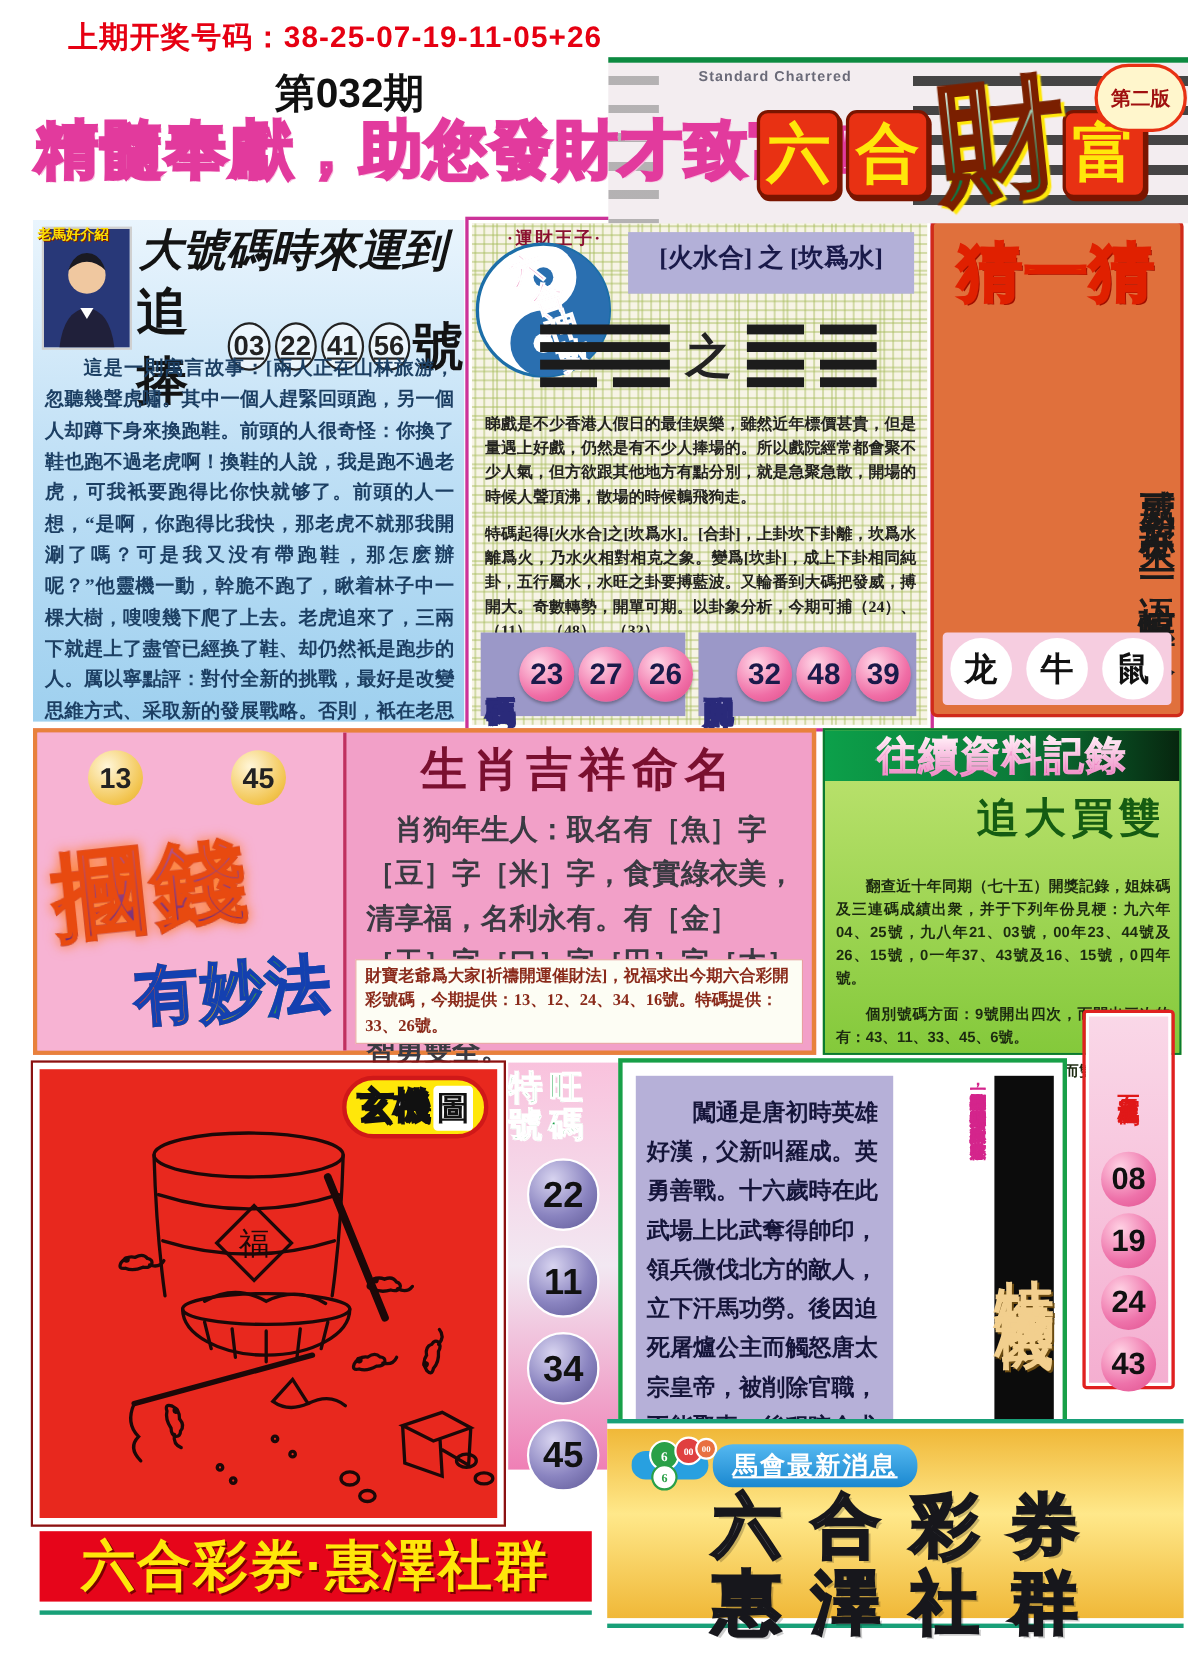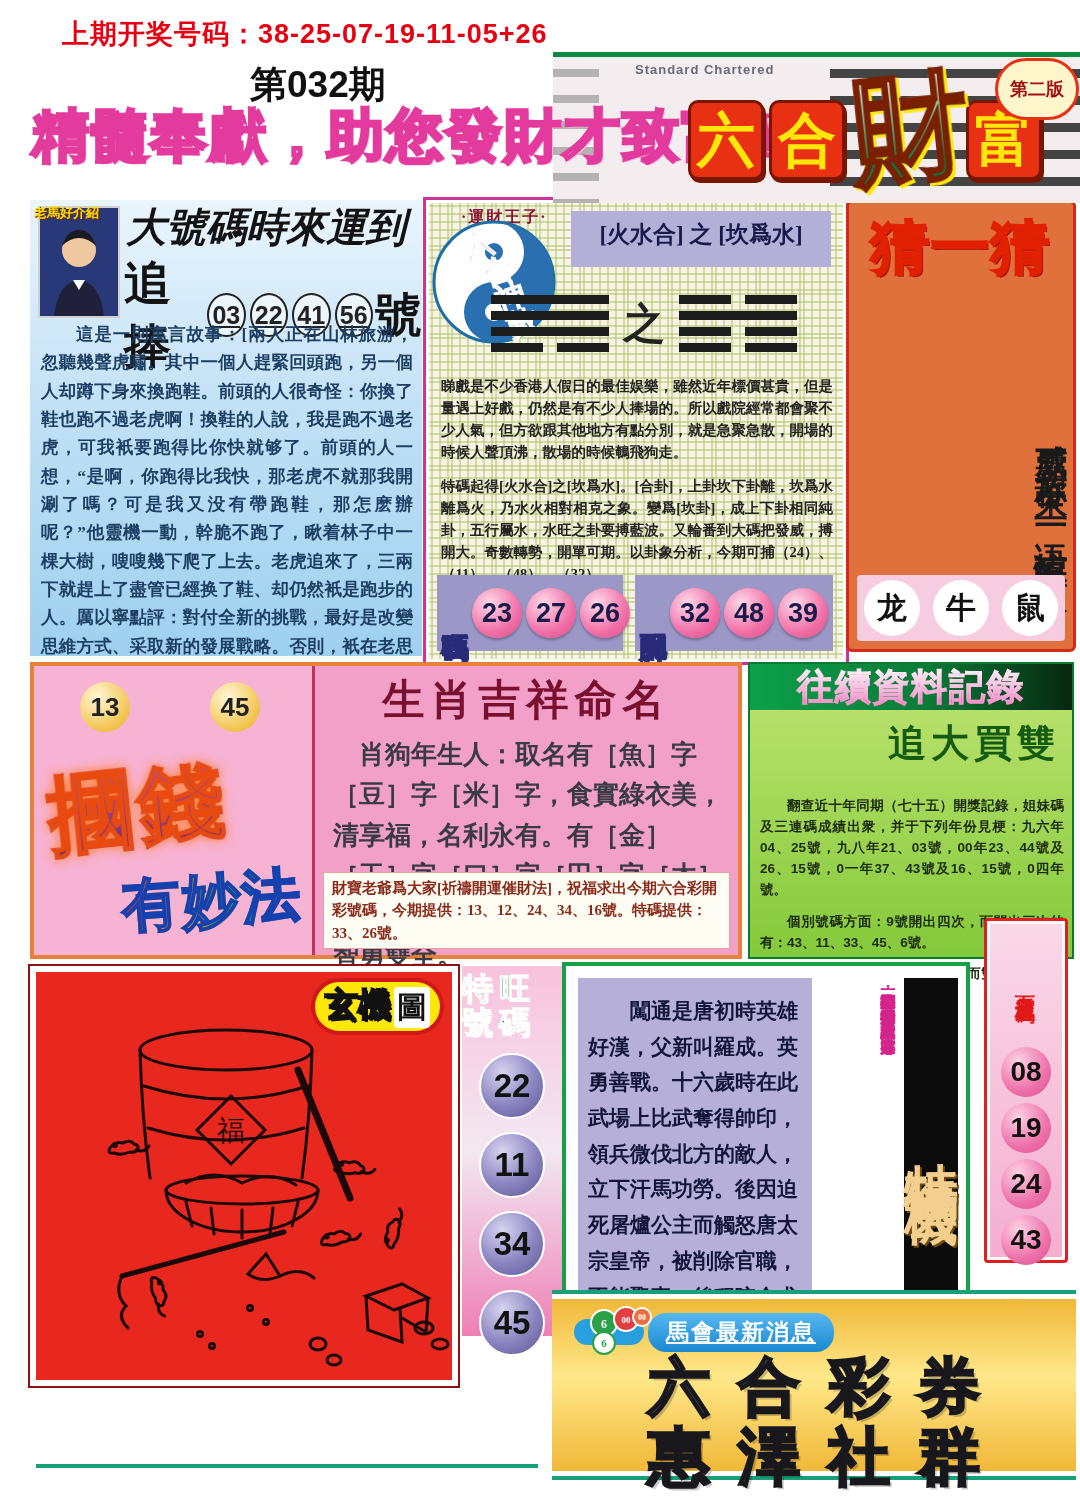--- a/index.html
+++ b/index.html
@@ -367,15 +367,16 @@
         <text x="52" y="18" font-size="9" font-weight="bold" fill="#fff" text-anchor="middle">00</text>
         <circle cx="68" cy="12" r="9" fill="#e87040" stroke="#fff" stroke-width="2"></circle>
         <text x="68" y="15" font-size="8" font-weight="bold" fill="#fff" text-anchor="middle">00</text>
       </svg>
       <div id="news-badge">馬會最新消息</div>
       <div class="news-line" id="news-l1">六合彩券</div>
       <div class="news-line" id="news-l2">惠澤社群</div>
     </div>
   </div>
 
+  <div class="abs" id="bottom-banner">六合彩券·惠澤社群</div>
   <div class="abs" id="bottom-line"></div>
 
 </div>
 
 </body></html>

